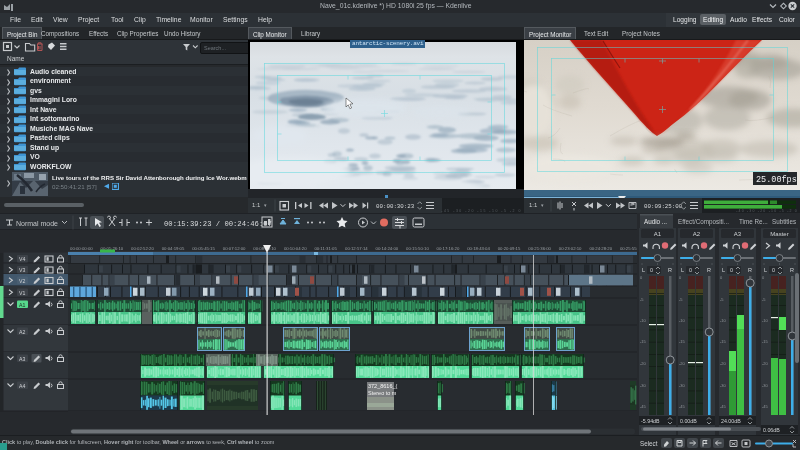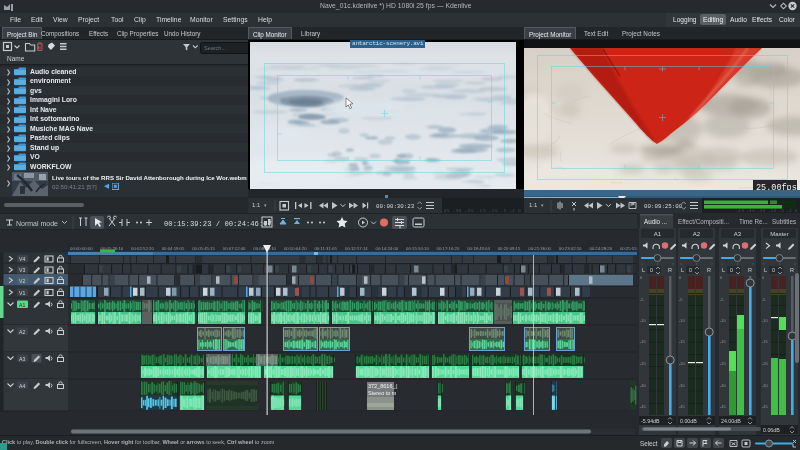--- a/index.html
+++ b/index.html
@@ -417,21 +417,21 @@
       </svg>
     <svg width="12" height="15" style="position:absolute;left:176px;top:0">
         <path d="M2 4.5 h8 m-8 3 h8 m-8 3 h8" stroke="#c8cbce" stroke-width="1.2"></path>
       </svg>
     <div style="position:absolute;left:194px;top:0;width:82px;height:15px;background:#1c1f22">
       <span style="position:absolute;right:2px;bottom:0px;color:#585e63;font-size:3.5px;letter-spacing:1.5px">-45&nbsp;-30&nbsp;-20&nbsp;-15&nbsp;-10&nbsp;-5&nbsp;-2&nbsp;0</span>
     </div>
   </div>
 </div>
 <div style="position:absolute;left:524px;top:40px;width:276px;height:173px;background:#101214">
-  <div style="position:absolute;left:0;top:8px;width:276px;height:140px;background:#000">
+  <div style="position:absolute;left:0;top:0;width:276px;height:140px;background:#000">
       <svg width="276" height="150" style="position:absolute;left:0;top:0">
 <defs>
 <linearGradient id="iceg" x1="0" y1="0" x2="0" y2="1">
   <stop offset="0" stop-color="#d6d0c6"></stop>
             <stop offset="0.45" stop-color="#e0dad1"></stop>
             <stop offset="1" stop-color="#ece9e3"></stop>
 </linearGradient>
 <filter id="ib" x="-60%" y="-60%" width="220%" height="220%">
             <feGaussianBlur stdDeviation="3.2"></feGaussianBlur>
           </filter>

